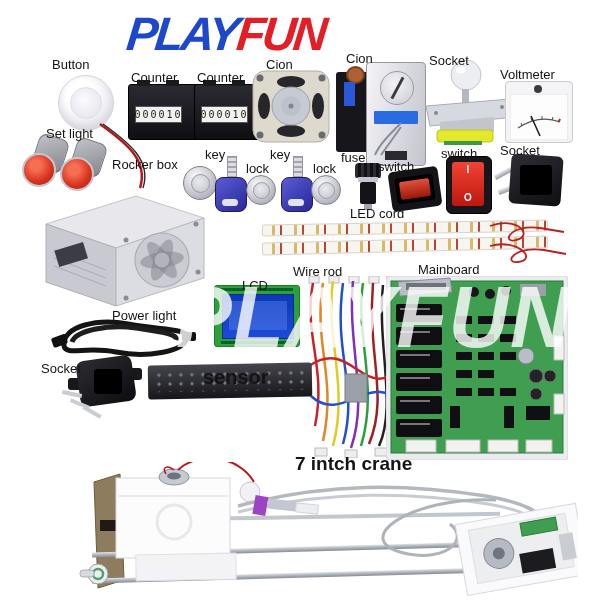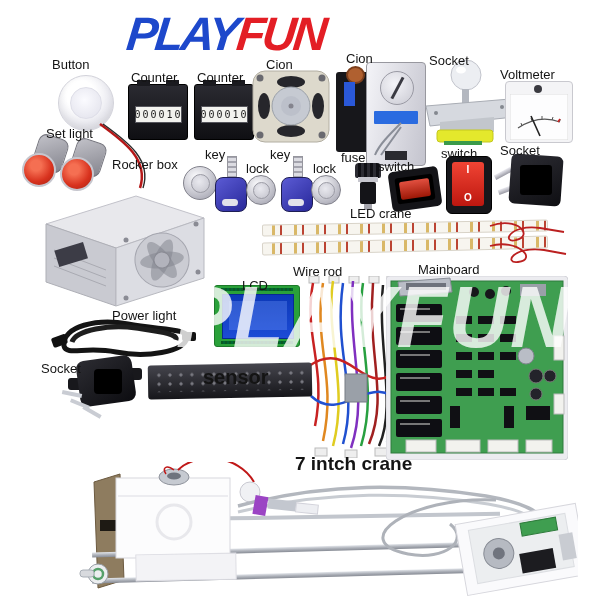--- a/index.html
+++ b/index.html
@@ -28,21 +28,21 @@
 
   
   .pushbtn{position:absolute;width:46px;height:52px;}
   .pb-body{position:absolute;left:13px;top:0;width:29px;height:33px;border-radius:8px;
         background:linear-gradient(145deg,#c2c2c9,#84848d);border:1px solid #74747d;transform:rotate(18deg);}
   .pb-cap{position:absolute;left:0;top:17px;width:30px;height:30px;border-radius:50%;
         background:radial-gradient(circle at 40% 35%,#f56f52 0 20%,#d8321e 60%,#a32212);border:2px solid #c6c6ce;}
 
   
   .counter{position:absolute;width:58px;height:54px;border-radius:3px;border:1px solid #000;
-        background:linear-gradient(#2a2a31,#0f0f13);}
+        background:linear-gradient(#2a2a31,#0f0f13);padding-left:29px;}
   .counter::before,.counter::after{content:"";position:absolute;top:-5px;width:13px;height:6px;background:#1a1a1f;}
   .counter::before{left:8px;} .counter::after{left:37px;}
   .cwin{position:absolute;left:6px;top:21px;width:45px;height:15px;background:#f2f2ee;border:1px solid #55555c;
         display:flex;align-items:center;justify-content:center;}
   .cdig{font-family:"DejaVu Sans Mono",monospace;font-size:10px;letter-spacing:2px;color:#1a1a1a;}
 
   
   .cion-back{position:absolute;left:0;top:10px;width:36px;height:80px;background:#17171b;border-radius:3px;}
   .cion-blue{position:absolute;left:8px;top:10px;width:11px;height:24px;background:#2a58d8;}
   .cion-coil{position:absolute;left:10px;top:-6px;width:15px;height:14px;border-radius:50%;background:#b06030;border:2px solid #7c3f1c;}
@@ -283,21 +283,21 @@
   </div>
 
   <span class="label" style="left:500px;top:143px">Socket</span>
   <div class="abs" style="left:494px;top:155px;width:70px;height:52px;z-index:1">
     <div class="sk-pin" style="left:0;top:16px;transform:rotate(-28deg)"></div>
     <div class="sk-pin" style="left:4px;top:32px;transform:rotate(-20deg)"></div>
     <div class="sk-fl"></div>
     <div class="sk-in"></div>
   </div>
 
-  <span class="label" style="left:350px;top:206px">LED crane</span>
+  <span class="label" style="left:350px;top:206px">LED cord</span>
   <div class="ledstrip" style="left:262px;top:222px;width:284px;height:10px;transform:rotate(-1deg);z-index:1"></div>
   <div class="ledstrip" style="left:262px;top:239px;width:284px;height:11px;transform:rotate(-1.4deg);z-index:1"></div>
   <svg class="abs" style="left:488px;top:210px;z-index:2" width="80" height="60">
     <path d="M2,16 C30,6 46,26 28,30 C14,34 20,14 52,18 L76,22" fill="none" stroke="#bb2020" stroke-width="1.8"></path>
     <path d="M2,36 C30,28 50,50 30,52 C16,54 24,36 56,40 L78,44" fill="none" stroke="#bb2020" stroke-width="1.8"></path>
   </svg>
 
   <span class="label" style="left:242px;top:278px">LCD</span>
   <div class="lcd" style="left:214px;top:285px;width:84px;height:60px;z-index:1">
     <div class="lscr"></div>

